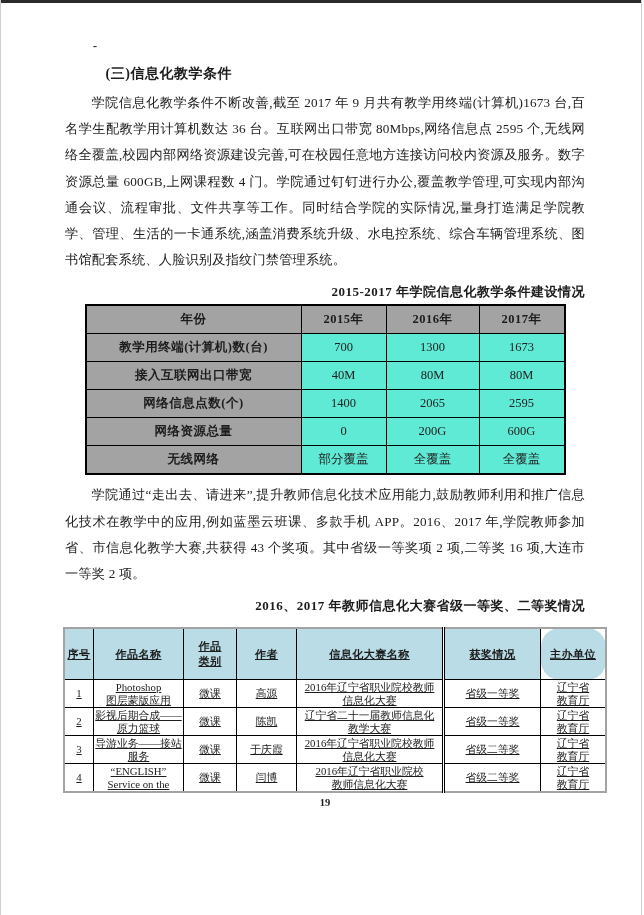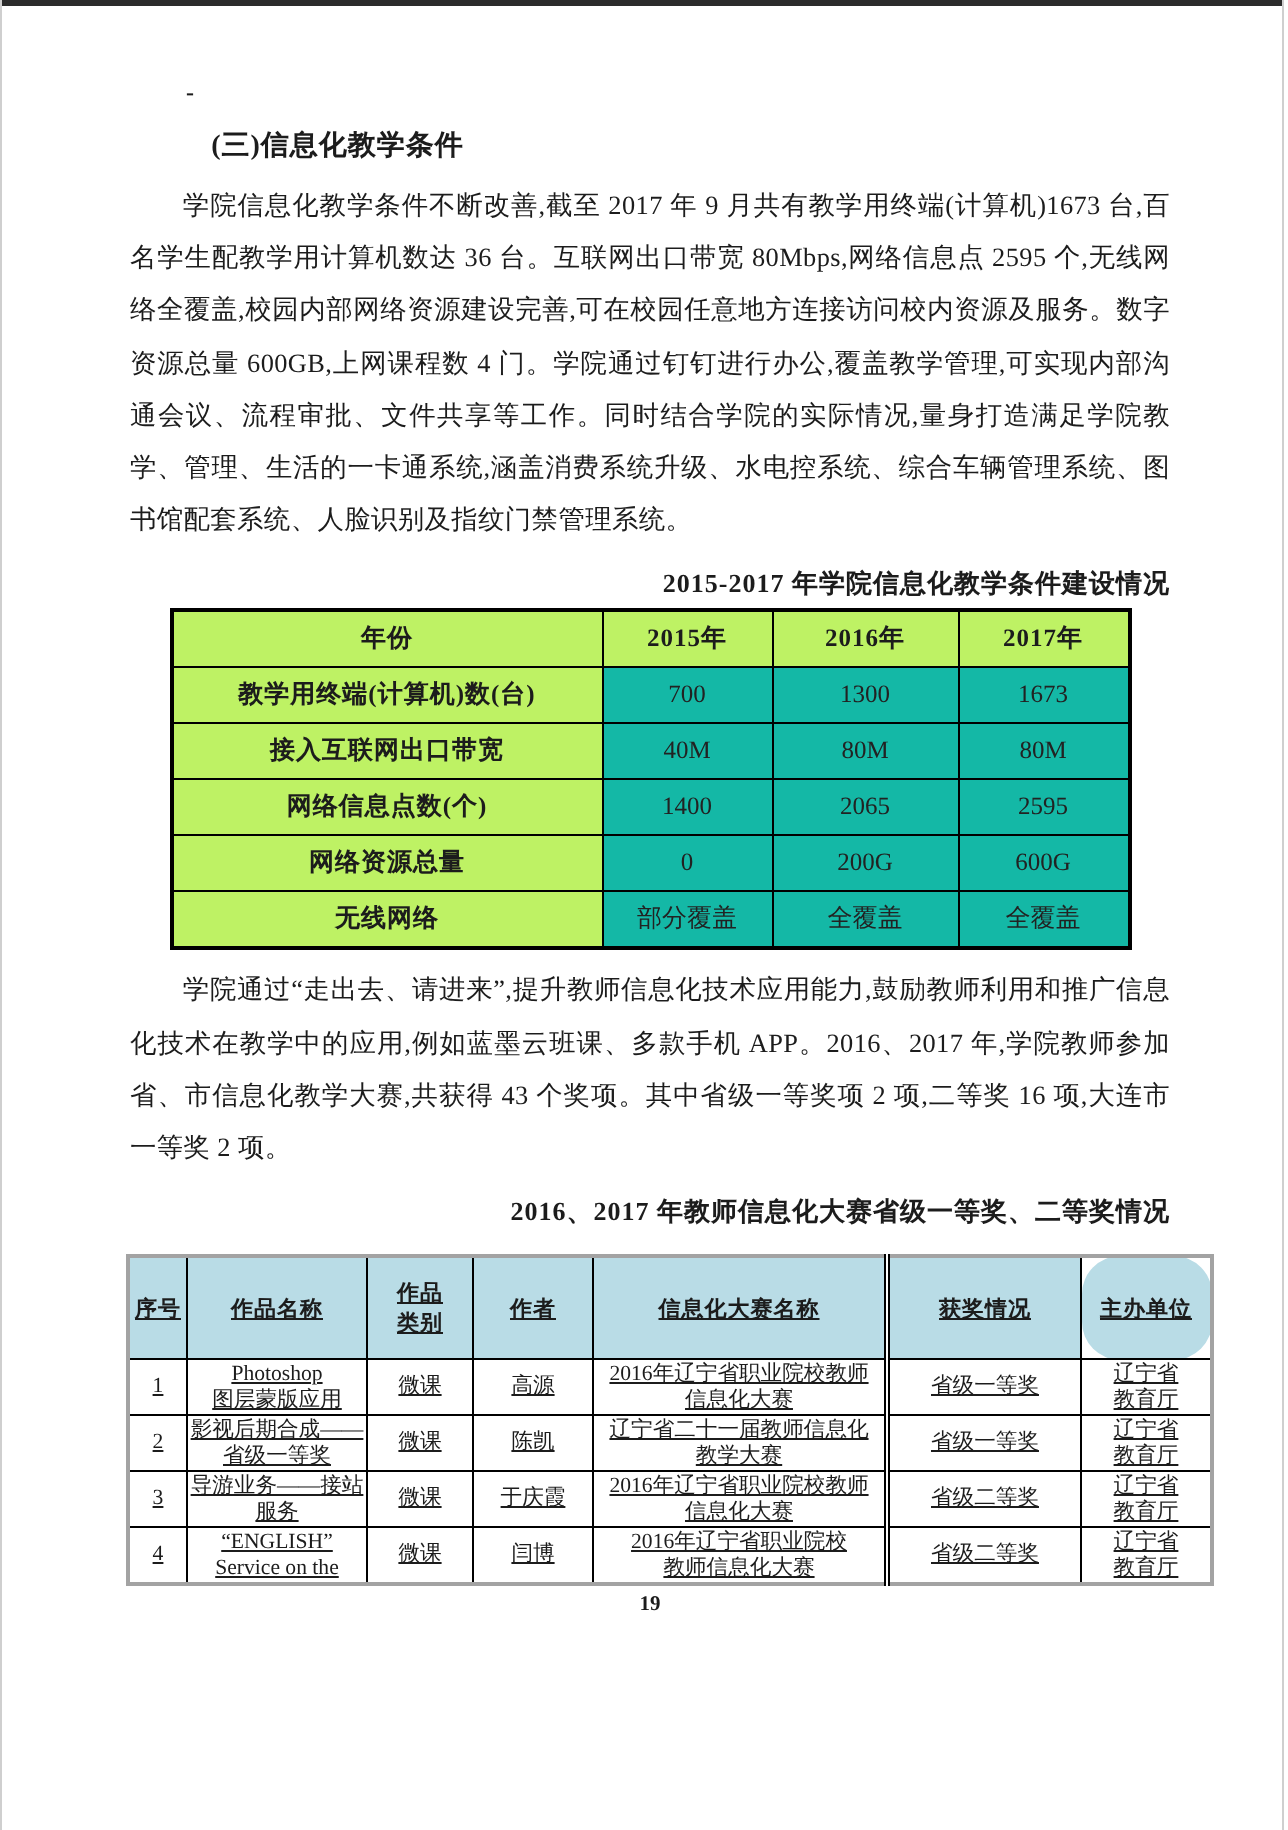--- a/index.html
+++ b/index.html
@@ -63,22 +63,22 @@
     border: 2px solid #000;
   }
   .t1 th, .t1 td {
     border: 1px solid #000;
     height: 27px;
     text-align: center;
     vertical-align: middle;
     font-size: 12.5px;
     padding: 0 2px;
   }
-  .t1 th { background: #bef264; font-weight: bold; letter-spacing: 0.5px; }
-  .t1 td { background: #14b8a6; font-weight: normal; color: #222; }
+  .t1 th { background: #a3a3a3; font-weight: bold; letter-spacing: 0.5px; }
+  .t1 td { background: #5eead4; font-weight: normal; color: #222; }
   .t1 .c-label { width: 210px; }
   .t1 .c-y1 { width: 80px; }
   .t1 .c-y2 { width: 88px; }
   .t1 .c-y3 { width: 80px; }
   .t2 {
     width: 526px;
     margin: 13px 0 0 -2px;
     border: 2px solid #a3a3a3;
     text-decoration: underline;
   }
@@ -197,21 +197,21 @@
         <td class="c3">高源</td>
         <td class="c4">2016年辽宁省职业院校教师
 信息化大赛</td>
         <td class="c5">省级一等奖</td>
         <td class="c6">辽宁省
 教育厅</td>
       </tr>
       <tr>
         <td class="c0">2</td>
         <td class="c1">影视后期合成——
-省级一等奖</td>
+原力篮球</td>
         <td class="c2">微课</td>
         <td class="c3">陈凯</td>
         <td class="c4">辽宁省二十一届教师信息化
 教学大赛</td>
         <td class="c5">省级一等奖</td>
         <td class="c6">辽宁省
 教育厅</td>
       </tr>
       <tr>
         <td class="c0">3</td>

